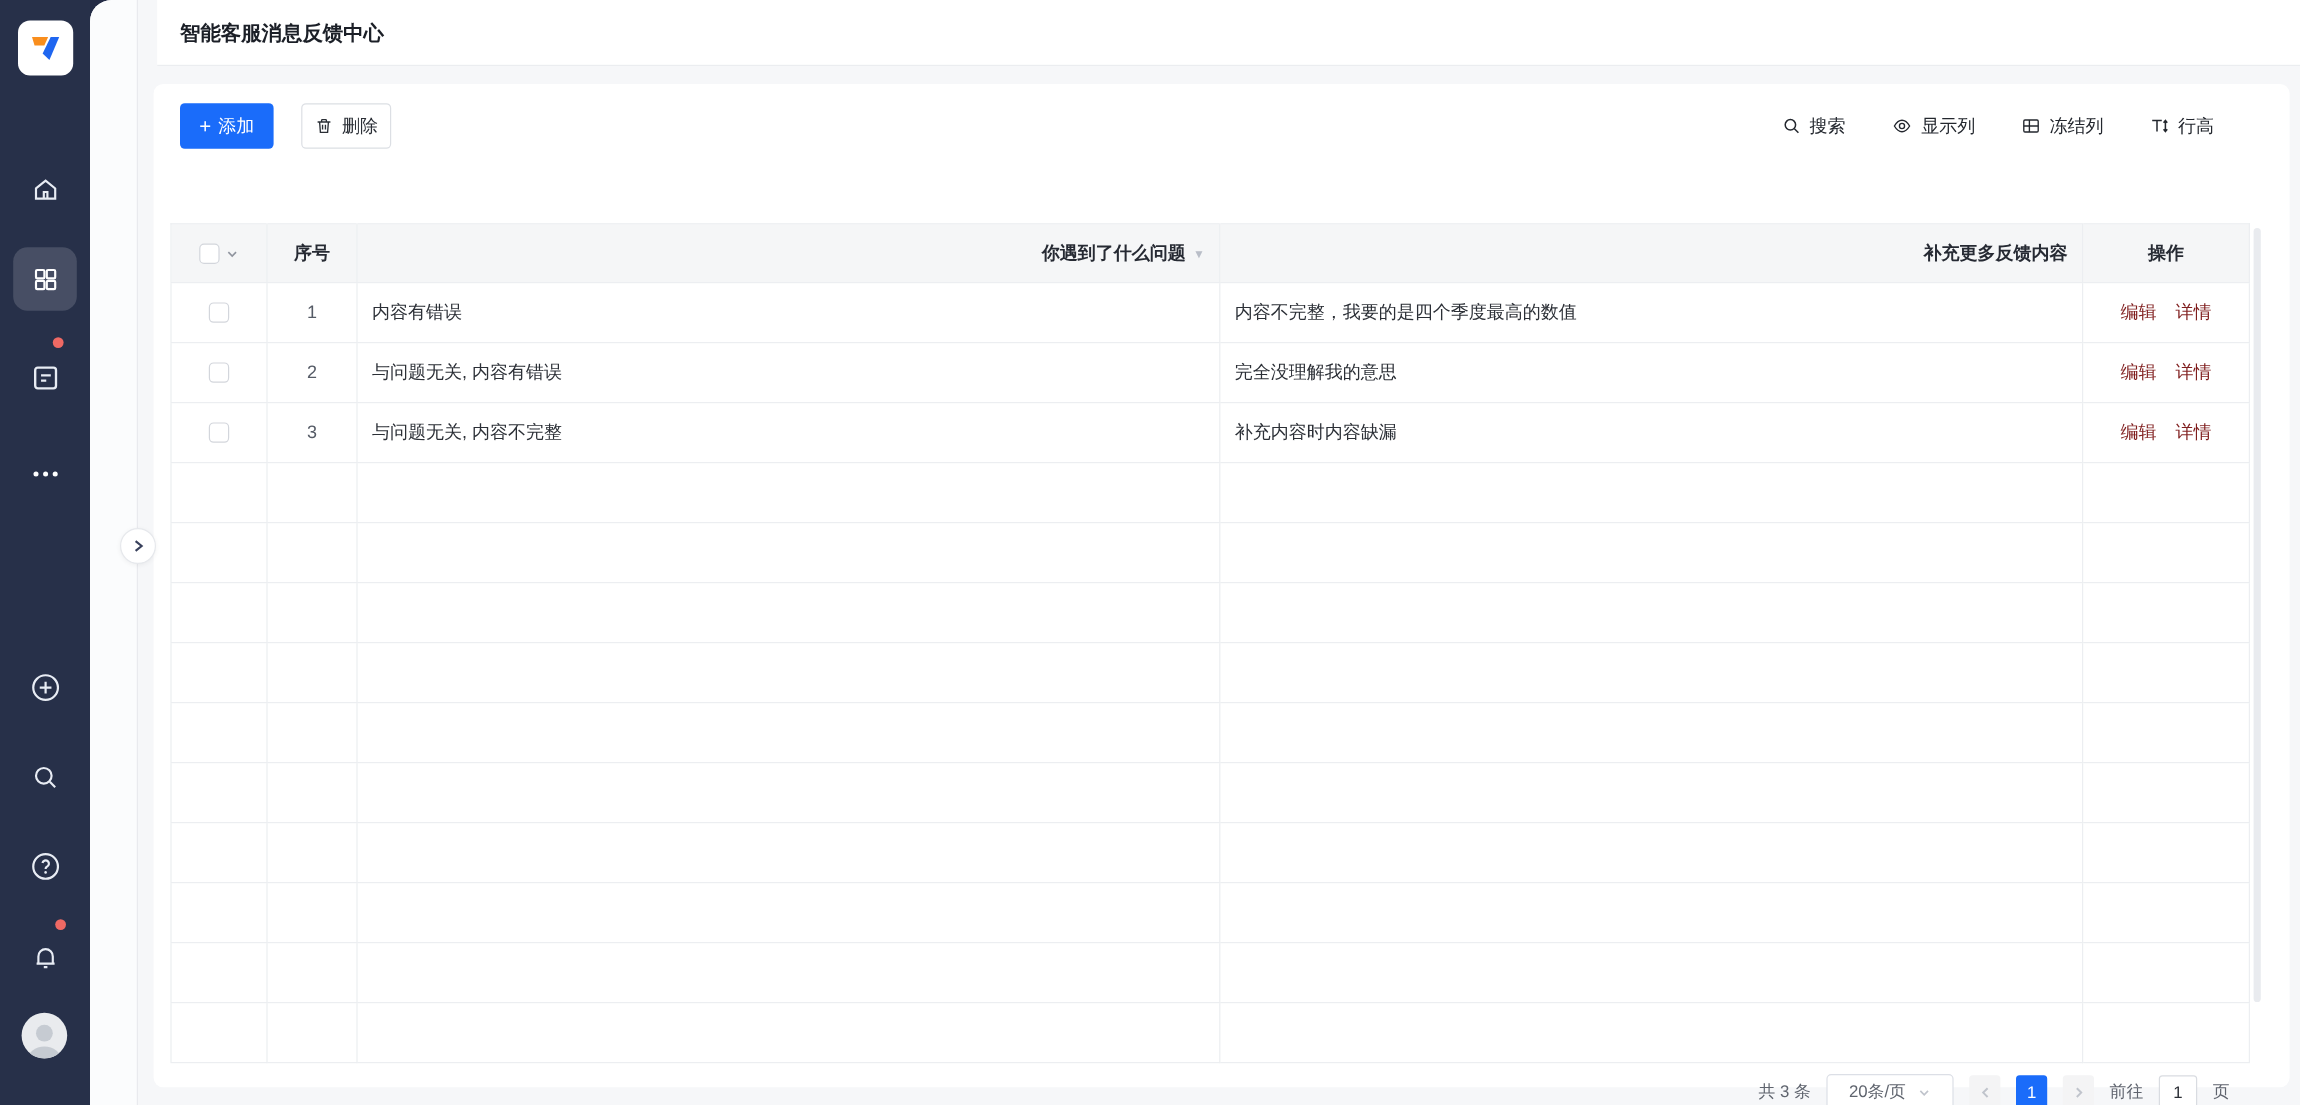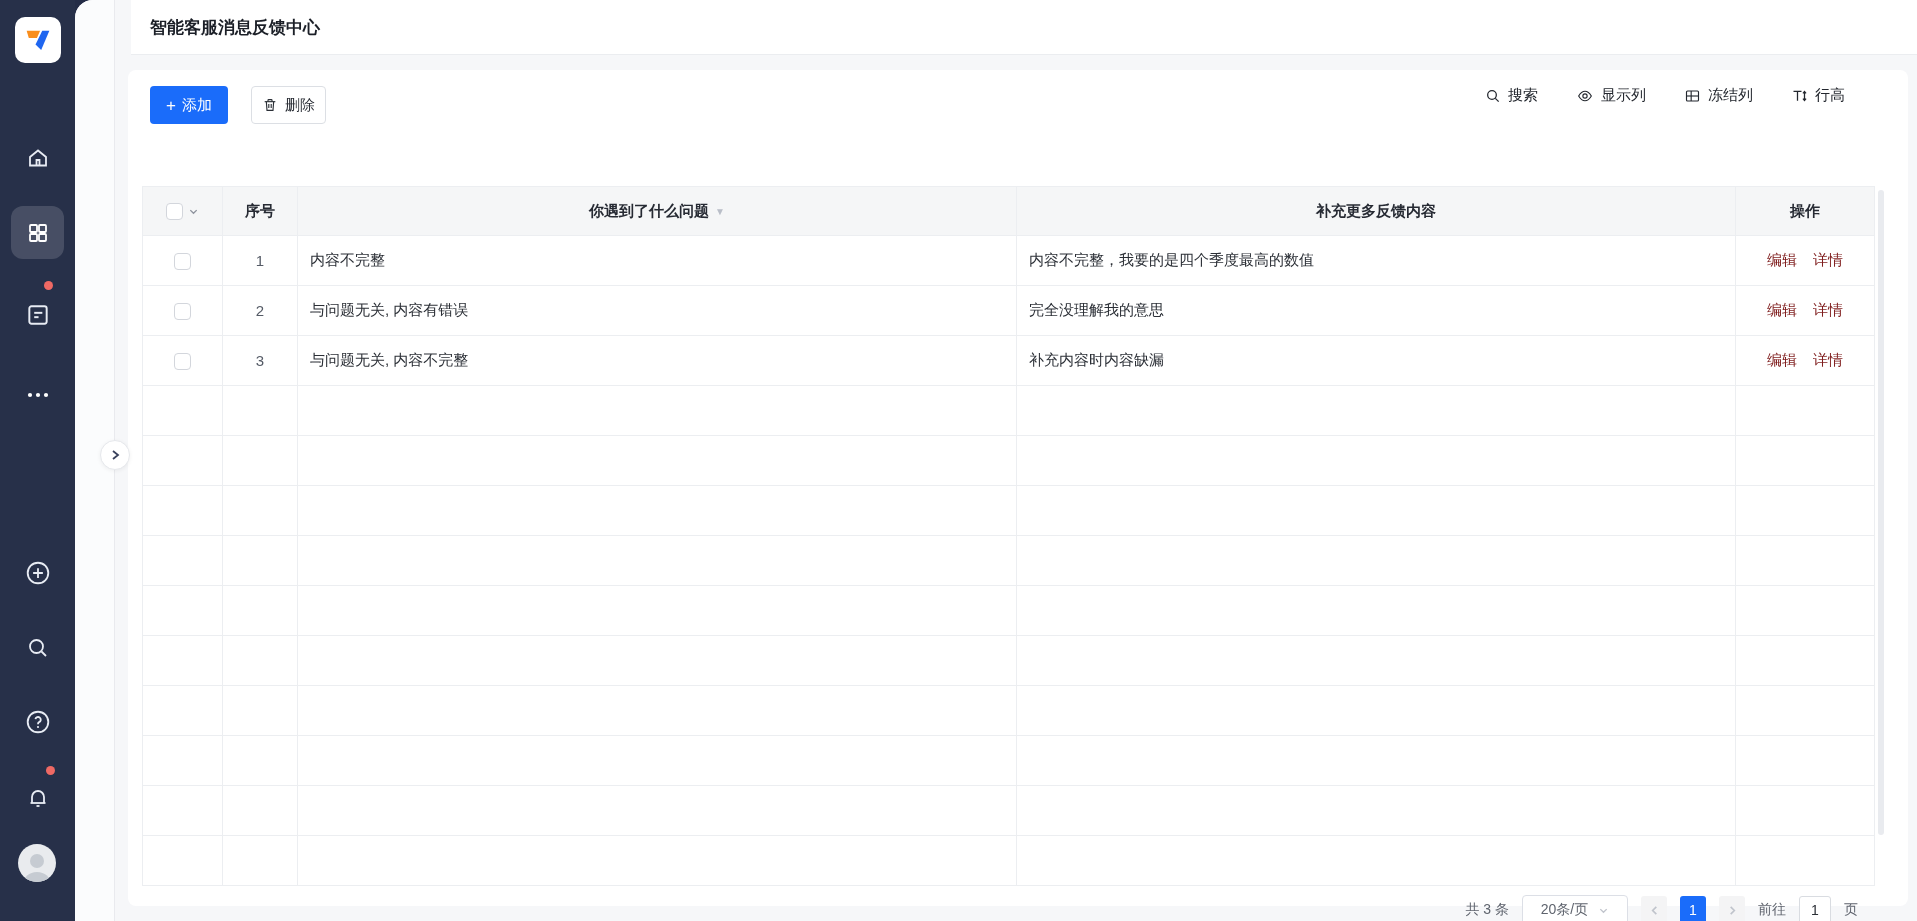--- a/index.html
+++ b/index.html
@@ -24,30 +24,30 @@
   .expand-btn { position:absolute; left:25px; top:440px; width:30px; height:30px; border-radius:50%; background:#fff; border:1px solid #e6e8ec; box-shadow:0 1px 4px rgba(0,0,0,.06); display:flex; align-items:center; justify-content:center; z-index:6; color:#39415c; }
   .titlebar { position:absolute; left:56px; top:0; right:0; height:55px; background:#fff; border-bottom:1px solid #ebedf0; display:flex; align-items:center; }
   .page-title { margin-left:19px; font-size:17px; font-weight:bold; color:#1b1f27; }
 
   .card { position:absolute; left:53px; top:70px; width:1780px; height:836px; background:#fff; border-radius:8px; }
 
   
   .btn-add { position:absolute; left:22px; top:16px; width:78px; height:38px; background:#1a6cfa; color:#fff; border:none; border-radius:4px; font-size:15px; display:flex; align-items:center; justify-content:center; gap:6px; cursor:pointer; }
   .btn-add .plus { font-size:17px; line-height:1; }
   .btn-del { position:absolute; left:123px; top:16px; width:75px; height:38px; background:#fff; color:#2b2f36; border:1px solid #dcdfe4; border-radius:4px; font-size:15px; display:flex; align-items:center; justify-content:center; gap:7px; cursor:pointer; }
-  .tools { position:absolute; right:63px; top:16px; height:38px; display:flex; align-items:flex-start; gap:38px; }
+  .tools { position:absolute; right:63px; top:16px; height:38px; display:flex; align-items:center; gap:38px; }
   .tool { display:flex; align-items:center; gap:7px; font-size:15px; color:#23272e; cursor:pointer; }
 
   
   .tbl-wrap { position:absolute; left:14px; top:68px; width:1734px; }
   table { border-collapse:collapse; table-layout:fixed; width:1732px; border:1px solid #eceef1;margin-top:48px; }
   col.c-chk{width:80px} col.c-idx{width:75px} col.c-q{width:719px} col.c-f{width:719px} col.c-ops{width:139px}
   th, td { border-right:1px solid #eceef1; border-bottom:1px solid #eceef1; font-weight:normal; }
   th:last-child, td:last-child { border-right:none; }
-  thead th { height:49px; background:#f5f6f7; font-size:15px; font-weight:bold; color:#262a33; text-align:center; padding:2px 12px; }
+  thead th { height:49px; background:#f5f6f7; font-size:15px; font-weight:bold; color:#262a33; text-align:right; padding:2px 12px; }
   thead th.center, td.center { text-align:center; padding:0; }
   tbody td { height:50px; font-size:15px; color:#2b2f36; padding:0 12px; background:#fff; }
   td.idx { color:#555b66; text-align:center; padding:0; }
   .chk { display:inline-block; width:17px; height:17px; border:1px solid #d3d6dc; border-radius:4px; background:#fff; vertical-align:middle; }
   .hdr-chk-cell { display:flex; align-items:center; justify-content:center; gap:5px; }
   .filter-caret { color:#b9bec8; font-size:10px; margin-left:6px; vertical-align:1px; }
   .ops-cell { display:flex; align-items:center; justify-content:center; gap:16px; }
   .op-link { color:#7f1d1d; cursor:pointer; }
   .v-scrollbar { position:absolute; left:1750px; top:120px; width:6px; height:645px; background:#e9ebef; border-radius:3px; }
 
@@ -228,21 +228,21 @@
             <th class="center">序号</th>
             <th><span>你遇到了什么问题</span><span class="filter-caret">▼</span></th>
             <th>补充更多反馈内容</th>
             <th class="center">操作</th>
           </tr>
         </thead>
         <tbody>
           <tr>
             <td class="center"><span class="chk"></span></td>
             <td class="idx">1</td>
-            <td>内容不完整</td>
+            <td>内容有错误</td>
             <td>内容不完整，我要的是四个季度最高的数值</td>
             <td class="center">
                 <span class="ops-cell">
                   <span class="op-link">编辑</span>
                   <span class="op-link">详情</span>
                 </span>
               </td>
           </tr>
           <tr>
             <td class="center"><span class="chk"></span></td>

